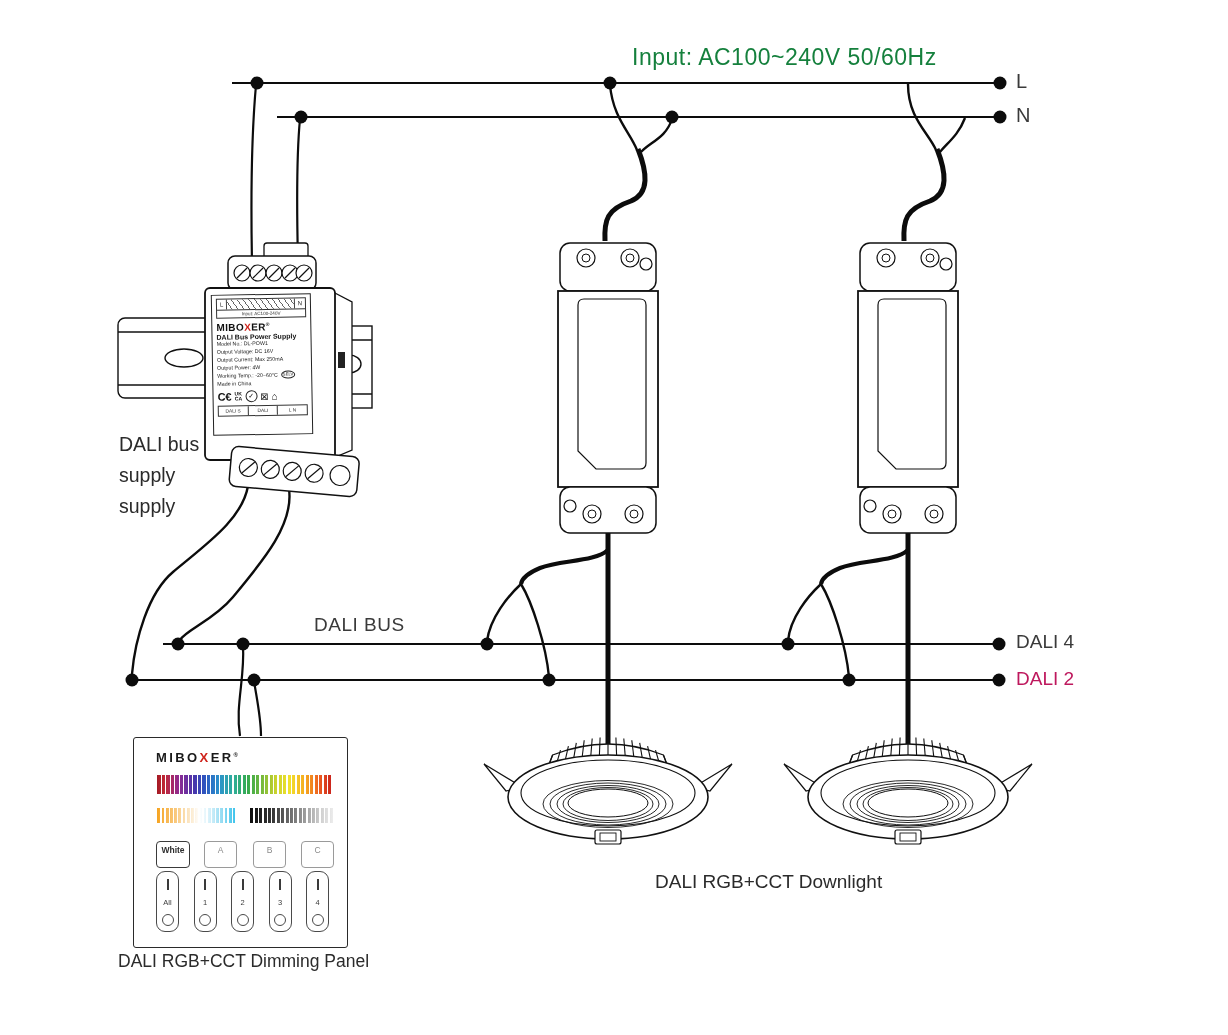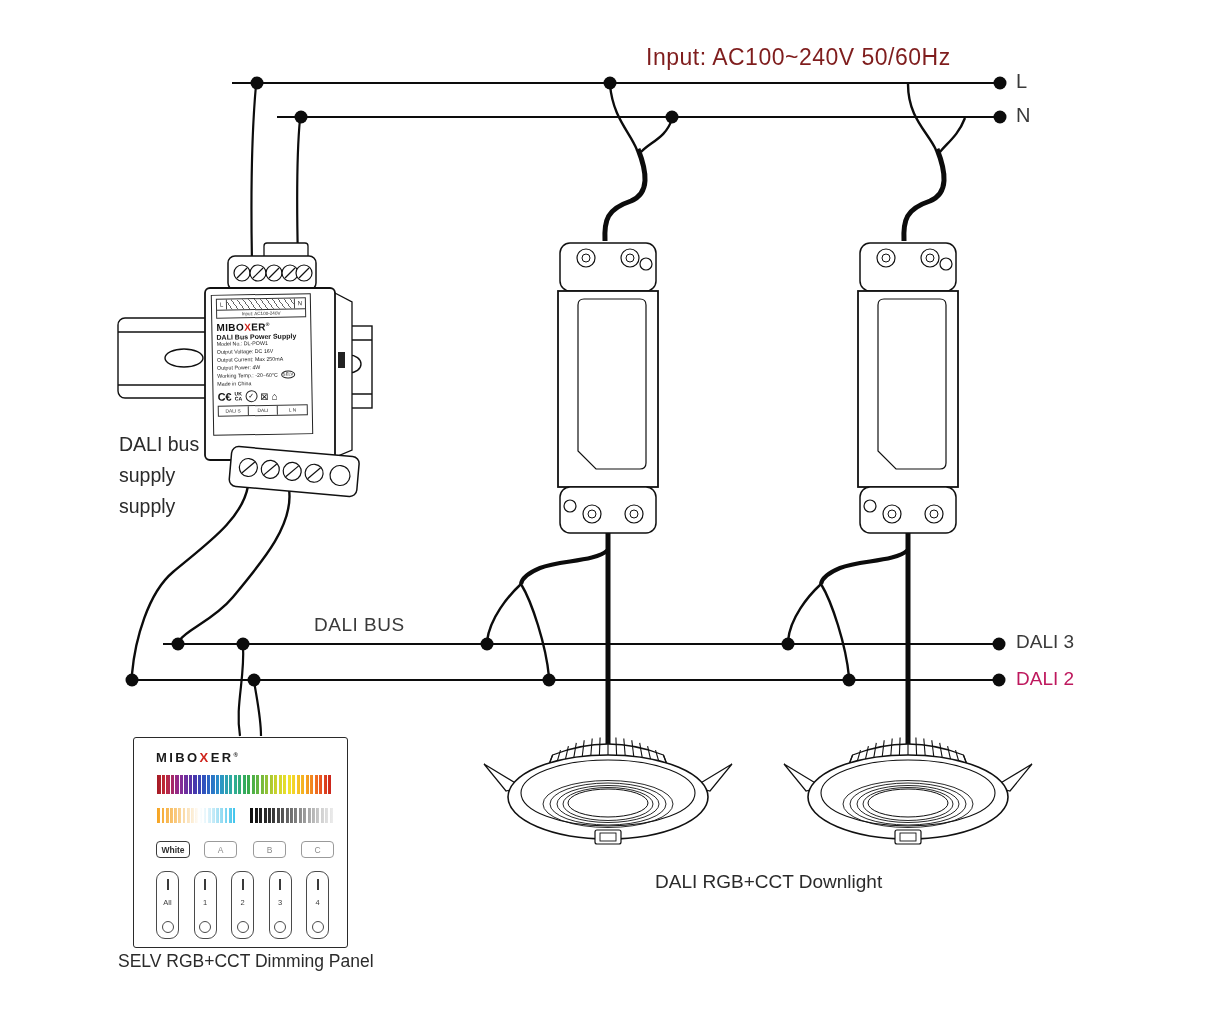--- a/index.html
+++ b/index.html
@@ -1,20 +1,20 @@
 <!DOCTYPE html>
 <html><head>
 <meta charset="utf-8">
 <style>
   html,body{margin:0;padding:0;background:#fff;}
   #stage{position:relative;width:1228px;height:1035px;background:#fff;overflow:hidden;
          font-family:"Liberation Sans", sans-serif;color:#2e2e2e;}
   #wiresvg{position:absolute;left:0;top:0;z-index:1;}
   .ov{position:absolute;z-index:3;}
-  .title{left:646px;top:44px;font-size:23px;color:#7f1d1d;letter-spacing:.5px;}
+  .title{left:632px;top:44px;font-size:23px;color:#15803d;letter-spacing:.5px;}
   .lab-l{left:1016px;top:70px;font-size:20px;color:#3a3a3a;}
   .lab-n{left:1016px;top:104px;font-size:20px;color:#3a3a3a;}
   .lab-dali1{left:1016px;top:631px;font-size:19px;color:#3a3a3a;}
   .lab-dali2{left:1016px;top:668px;font-size:19px;color:#be185d;}
   .lab-dalibus{left:314px;top:614px;font-size:19px;color:#3a3a3a;letter-spacing:.5px;}
   .psu-caption{left:119px;top:429px;font-size:19.5px;line-height:31px;color:#2b2b2b;}
   .dl-caption{left:655px;top:871px;font-size:19px;color:#2b2b2b;}
   .panel-caption{left:118px;top:951px;font-size:17.5px;color:#2b2b2b;}
 
   
@@ -53,24 +53,24 @@
   .p-brand sup{font-size:6px;letter-spacing:0;}
   .rainbow{position:absolute;left:22px;top:37px;width:176px;height:19px;
     background:repeating-linear-gradient(90deg,#fff 0 1.4px,rgba(255,255,255,0) 1.4px 4.5px),
     linear-gradient(90deg,#a01822 0%,#c12836 5%,#8e2a92 13%,#4636ac 22%,#2d57c0 28%,#2b93cc 36%,#2fae9a 44%,#35aa4e 52%,#74b93c 60%,#c8d22e 68%,#f2e22a 76%,#f6a81f 85%,#ec5b21 93%,#c8201c 100%);}
   .cctbar{position:absolute;left:22px;top:70px;width:79px;height:15px;
     background:repeating-linear-gradient(90deg,#fff 0 1.4px,rgba(255,255,255,0) 1.4px 4.2px),
     linear-gradient(90deg,#f6a21c 0%,#f9c97e 25%,#fcecd2 45%,#ffffff 55%,#cfeef9 70%,#8edaf2 85%,#3fc4ec 100%);}
   .brightbar{position:absolute;left:115px;top:70px;width:84px;height:15px;
     background:repeating-linear-gradient(90deg,#fff 0 1.4px,rgba(255,255,255,0) 1.4px 4.4px),
     linear-gradient(90deg,#0a0a0a 0%,#3a3a3a 30%,#8a8a8a 60%,#cfcfcf 85%,#ececec 100%);}
-  .pbtn{position:absolute;top:103px;height:17px;border:1px solid #9a9a9a;border-radius:4px;
+  .pbtn{position:absolute;top:103px;height:27px;border:1px solid #9a9a9a;border-radius:4px;
     color:#8a8a8a;font-size:8.5px;text-align:center;line-height:16px;box-sizing:border-box;background:#fff;}
   .pbtn.active{border:1.6px solid #3a3a3a;color:#2d2d2d;font-weight:bold;}
-  .sl{position:absolute;top:133px;width:23px;height:68px;border:1.3px solid #4a4a4a;
+  .sl{position:absolute;top:133px;width:23px;height:61px;border:1.3px solid #4a4a4a;
     border-radius:9px;box-sizing:border-box;background:#fff;}
   .sl .tick{position:absolute;top:7px;left:50%;transform:translateX(-50%);width:2px;height:11px;background:#3a3a3a;}
   .sl .slab{position:absolute;top:26px;width:100%;text-align:center;font-size:7.5px;color:#3a3a3a;}
   .sl .ring{position:absolute;bottom:5px;left:50%;transform:translateX(-50%);
     width:12px;height:12px;border:1.3px solid #4a4a4a;border-radius:50%;box-sizing:border-box;}
 </style>
 </head>
 <body>
 
 <div id="stage">
@@ -235,21 +235,21 @@
     <use href="#driver" transform="translate(858,240)"></use>
 
     <use href="#downlight" transform="translate(608,797)"></use>
     <use href="#downlight" transform="translate(908,797)"></use>
   </svg>
 
   <div class="ov title">Input: AC100~240V  50/60Hz</div>
   <div class="ov lab-l">L</div>
   <div class="ov lab-n">N</div>
   <div class="ov lab-dalibus">DALI BUS</div>
-  <div class="ov lab-dali1">DALI 3</div>
+  <div class="ov lab-dali1">DALI 4</div>
   <div class="ov lab-dali2">DALI 2</div>
 
   <div class="ov psu-caption">
     <div>DALI bus</div>
     <div>supply</div>
     <div>supply</div>
   </div>
 
   <div class="ov psu-label">
     <div class="term-strip">
@@ -311,15 +311,15 @@
       <div class="slab">3</div>
       <div class="ring"></div>
     </div>
     <div class="sl" style="left:172px;">
       <div class="tick"></div>
       <div class="slab">4</div>
       <div class="ring"></div>
     </div>
   </div>
 
-  <div class="ov panel-caption">SELV RGB+CCT Dimming Panel</div>
+  <div class="ov panel-caption">DALI RGB+CCT Dimming Panel</div>
   <div class="ov dl-caption">DALI RGB+CCT Downlight</div>
 </div>
 
 </body></html>

